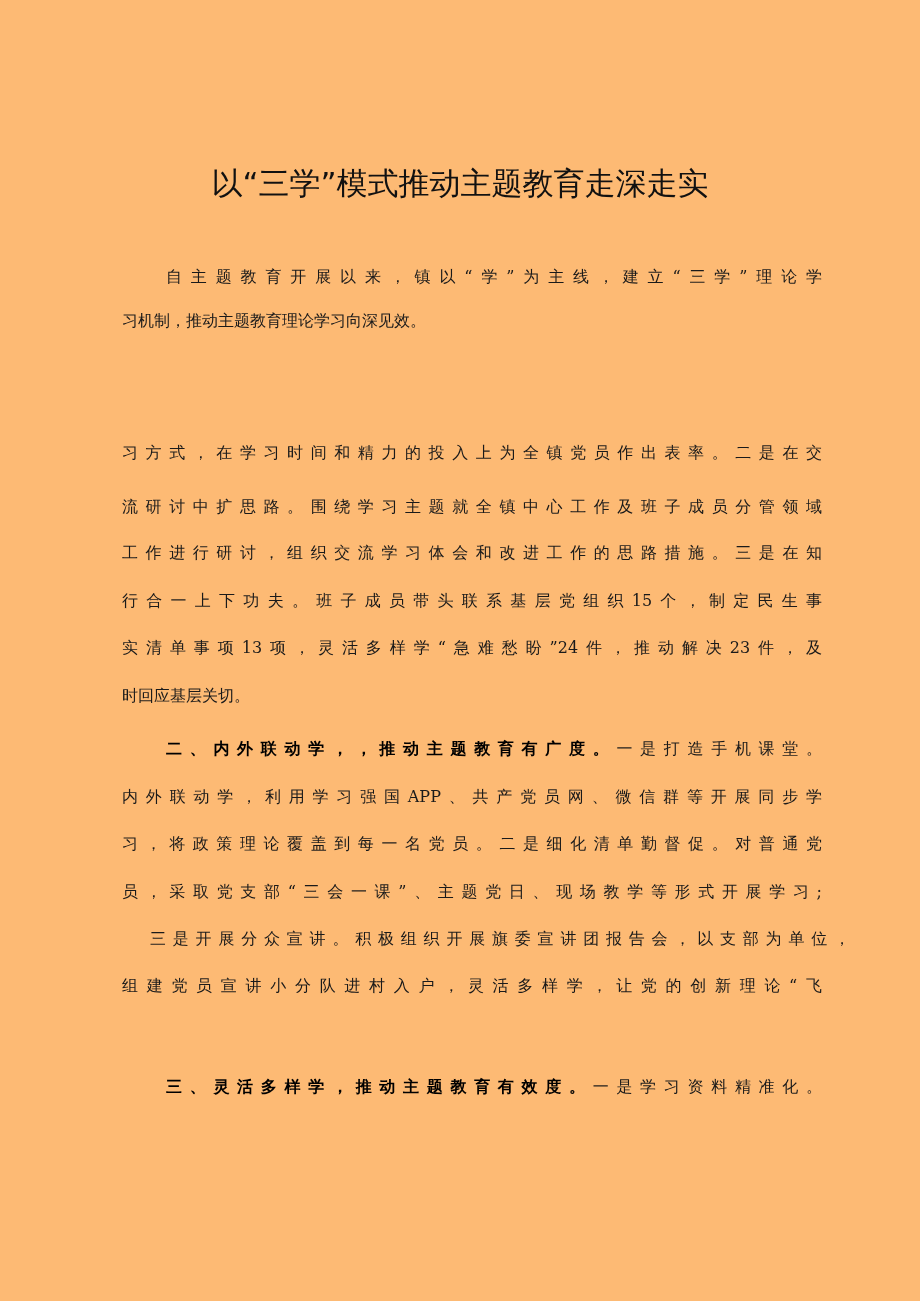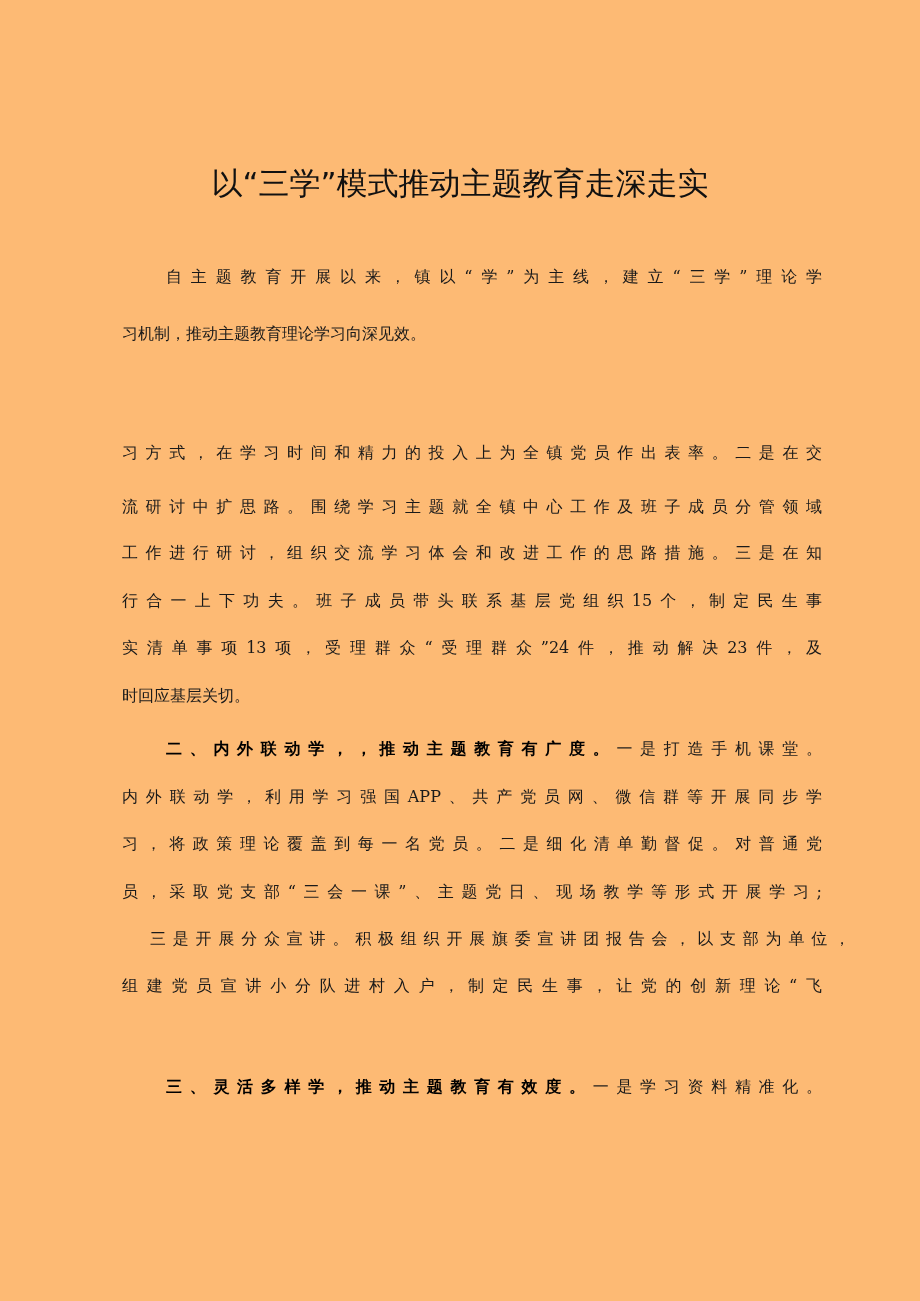--- a/index.html
+++ b/index.html
@@ -55,35 +55,35 @@
     }
   </style>
 </head>
 <body>
 
 <div class="page">
 
   <h1 class="title">以“三学”模式推动主题教育走深走实</h1>
 
   <div class="line indent" style="top:262px;">自主题教育开展以来，镇以“学”为主线，建立“三学”理论学</div>
-  <div class="line last" style="top:306px;margin-top:13px;">习机制，推动主题教育理论学习向深见效。</div>
+  <div class="line last" style="top:306px;">习机制，推动主题教育理论学习向深见效。</div>
 
   <div class="line" style="top:438px;">习方式，在学习时间和精力的投入上为全镇党员作出表率。二是在交</div>
   <div class="line" style="top:492px;">流研讨中扩思路。围绕学习主题就全镇中心工作及班子成员分管领域</div>
   <div class="line" style="top:538px;">工作进行研讨，组织交流学习体会和改进工作的思路措施。三是在知</div>
   <div class="line" style="top:586px;">行合一上下功夫。班子成员带头联系基层党组织15个，制定民生事</div>
-  <div class="line" style="top:633px;">实清单事项13项，受理群众“受理群众”24件，推动解决23件，及</div>
+  <div class="line" style="top:633px;">实清单事项13项，灵活多样学“急难愁盼”24件，推动解决23件，及</div>
   <div class="line last" style="top:681px;">时回应基层关切。</div>
 
   <div class="line indent" style="top:734px;">
     <span class="bold">二、内外联动学，，推动主题教育有广度。</span><span>一是打造手机课堂。</span>
   </div>
   <div class="line" style="top:782px;">内外联动学，利用学习强国APP、共产党员网、微信群等开展同步学</div>
   <div class="line" style="top:829px;">习，将政策理论覆盖到每一名党员。二是细化清单勤督促。对普通党</div>
   <div class="line" style="top:877px;">员，采取党支部“三会一课”、主题党日、现场教学等形式开展学习;</div>
   <div class="line" style="top:924px;margin-left:28px;">三是开展分众宣讲。积极组织开展旗委宣讲团报告会，以支部为单位，</div>
-  <div class="line" style="top:971px;">组建党员宣讲小分队进村入户，制定民生事，让党的创新理论“飞</div>
+  <div class="line" style="top:971px;">组建党员宣讲小分队进村入户，灵活多样学，让党的创新理论“飞</div>
 
   <div class="line indent" style="top:1072px;">
     <span class="bold">三、灵活多样学，推动主题教育有效度。</span><span>一是学习资料精准化。</span>
   </div>
 
 </div>
 
 </body></html>

